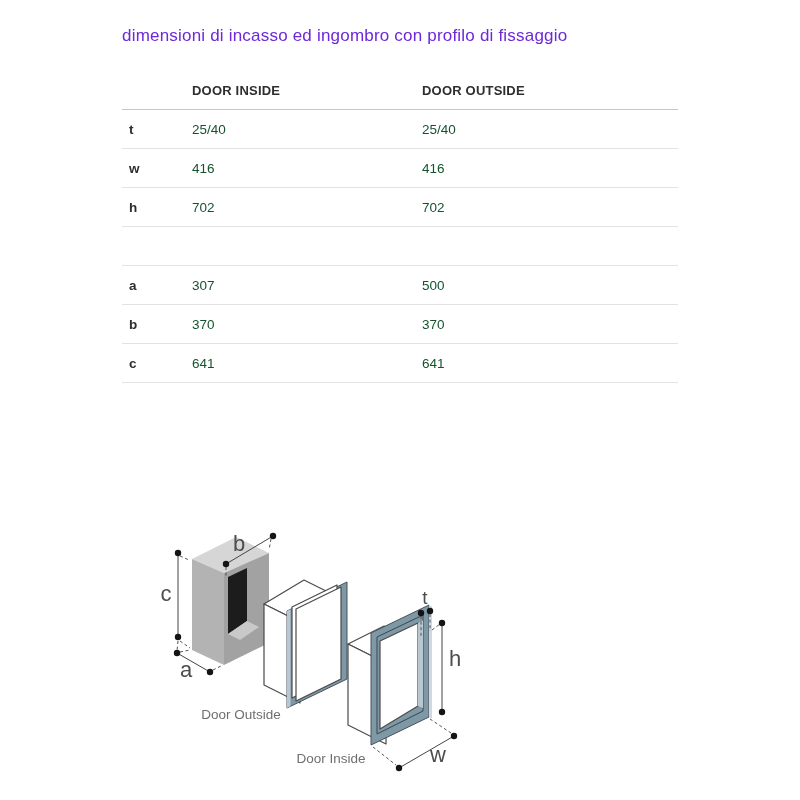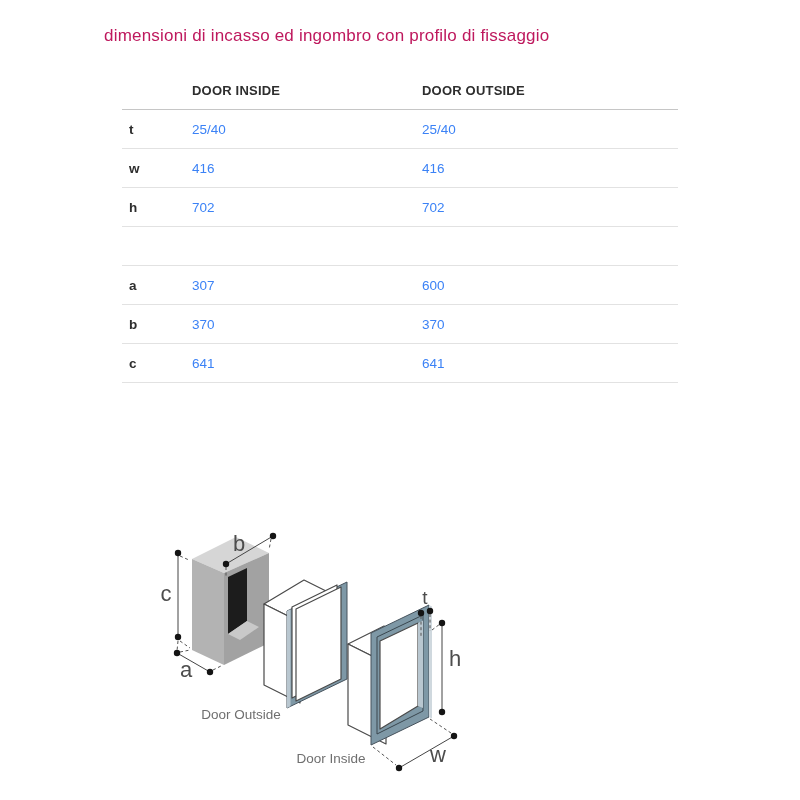--- a/index.html
+++ b/index.html
@@ -1,38 +1,38 @@
 <!DOCTYPE html>
 <html><head>
 <meta charset="utf-8">
 <style>
   html,body{margin:0;padding:0;background:#fff;}
   body{width:800px;height:800px;position:relative;font-family:"Liberation Sans",sans-serif;overflow:hidden;}
 
   .page-title{
-    position:absolute;left:104px;top:26px;
-    font-size:17px;color:#be185d;letter-spacing:.2px;
+    position:absolute;left:122px;top:26px;
+    font-size:17px;color:#6d28d9;letter-spacing:.2px;
   }
 
   table.spec{
     position:absolute;left:122px;top:72px;width:556px;
     border-collapse:collapse;table-layout:fixed;
   }
   table.spec col.c-label{width:70px;}
   table.spec col.c-inside{width:230px;}
   table.spec col.c-outside{width:256px;}
   table.spec th{
     text-align:left;font-size:13px;font-weight:bold;color:#2e2e2e;
     height:37px;vertical-align:middle;padding:0;
     border-bottom:1px solid #c6c6c6;letter-spacing:.2px;
   }
   table.spec td{
     height:38px;vertical-align:middle;padding:0;
     border-bottom:1px solid #e2e2e2;
-    font-size:13.5px;color:#3b82f6;
+    font-size:13.5px;color:#14532d;
   }
   table.spec td.row-label{font-weight:bold;color:#2e2e2e;padding-left:7px;}
   table.spec tr.spacer td{height:38px;}
 
   .diagram{position:absolute;left:155px;top:528px;}
 
   .outl{fill:#ffffff;stroke:#4a4a4a;stroke-width:1.2;stroke-linejoin:round;}
   .teal{stroke:#46525c;stroke-width:1;stroke-linejoin:round;}
   .flat{stroke:none;}
   .innerline{fill:none;stroke:#3a474f;stroke-width:1;stroke-linejoin:round;}
@@ -78,21 +78,21 @@
       <td>702</td>
     </tr>
     <tr class="spacer">
       <td class="row-label"></td>
       <td></td>
       <td></td>
     </tr>
     <tr>
       <td class="row-label">a</td>
       <td>307</td>
-      <td>600</td>
+      <td>500</td>
     </tr>
     <tr>
       <td class="row-label">b</td>
       <td>370</td>
       <td>370</td>
     </tr>
     <tr>
       <td class="row-label">c</td>
       <td>641</td>
       <td>641</td>

